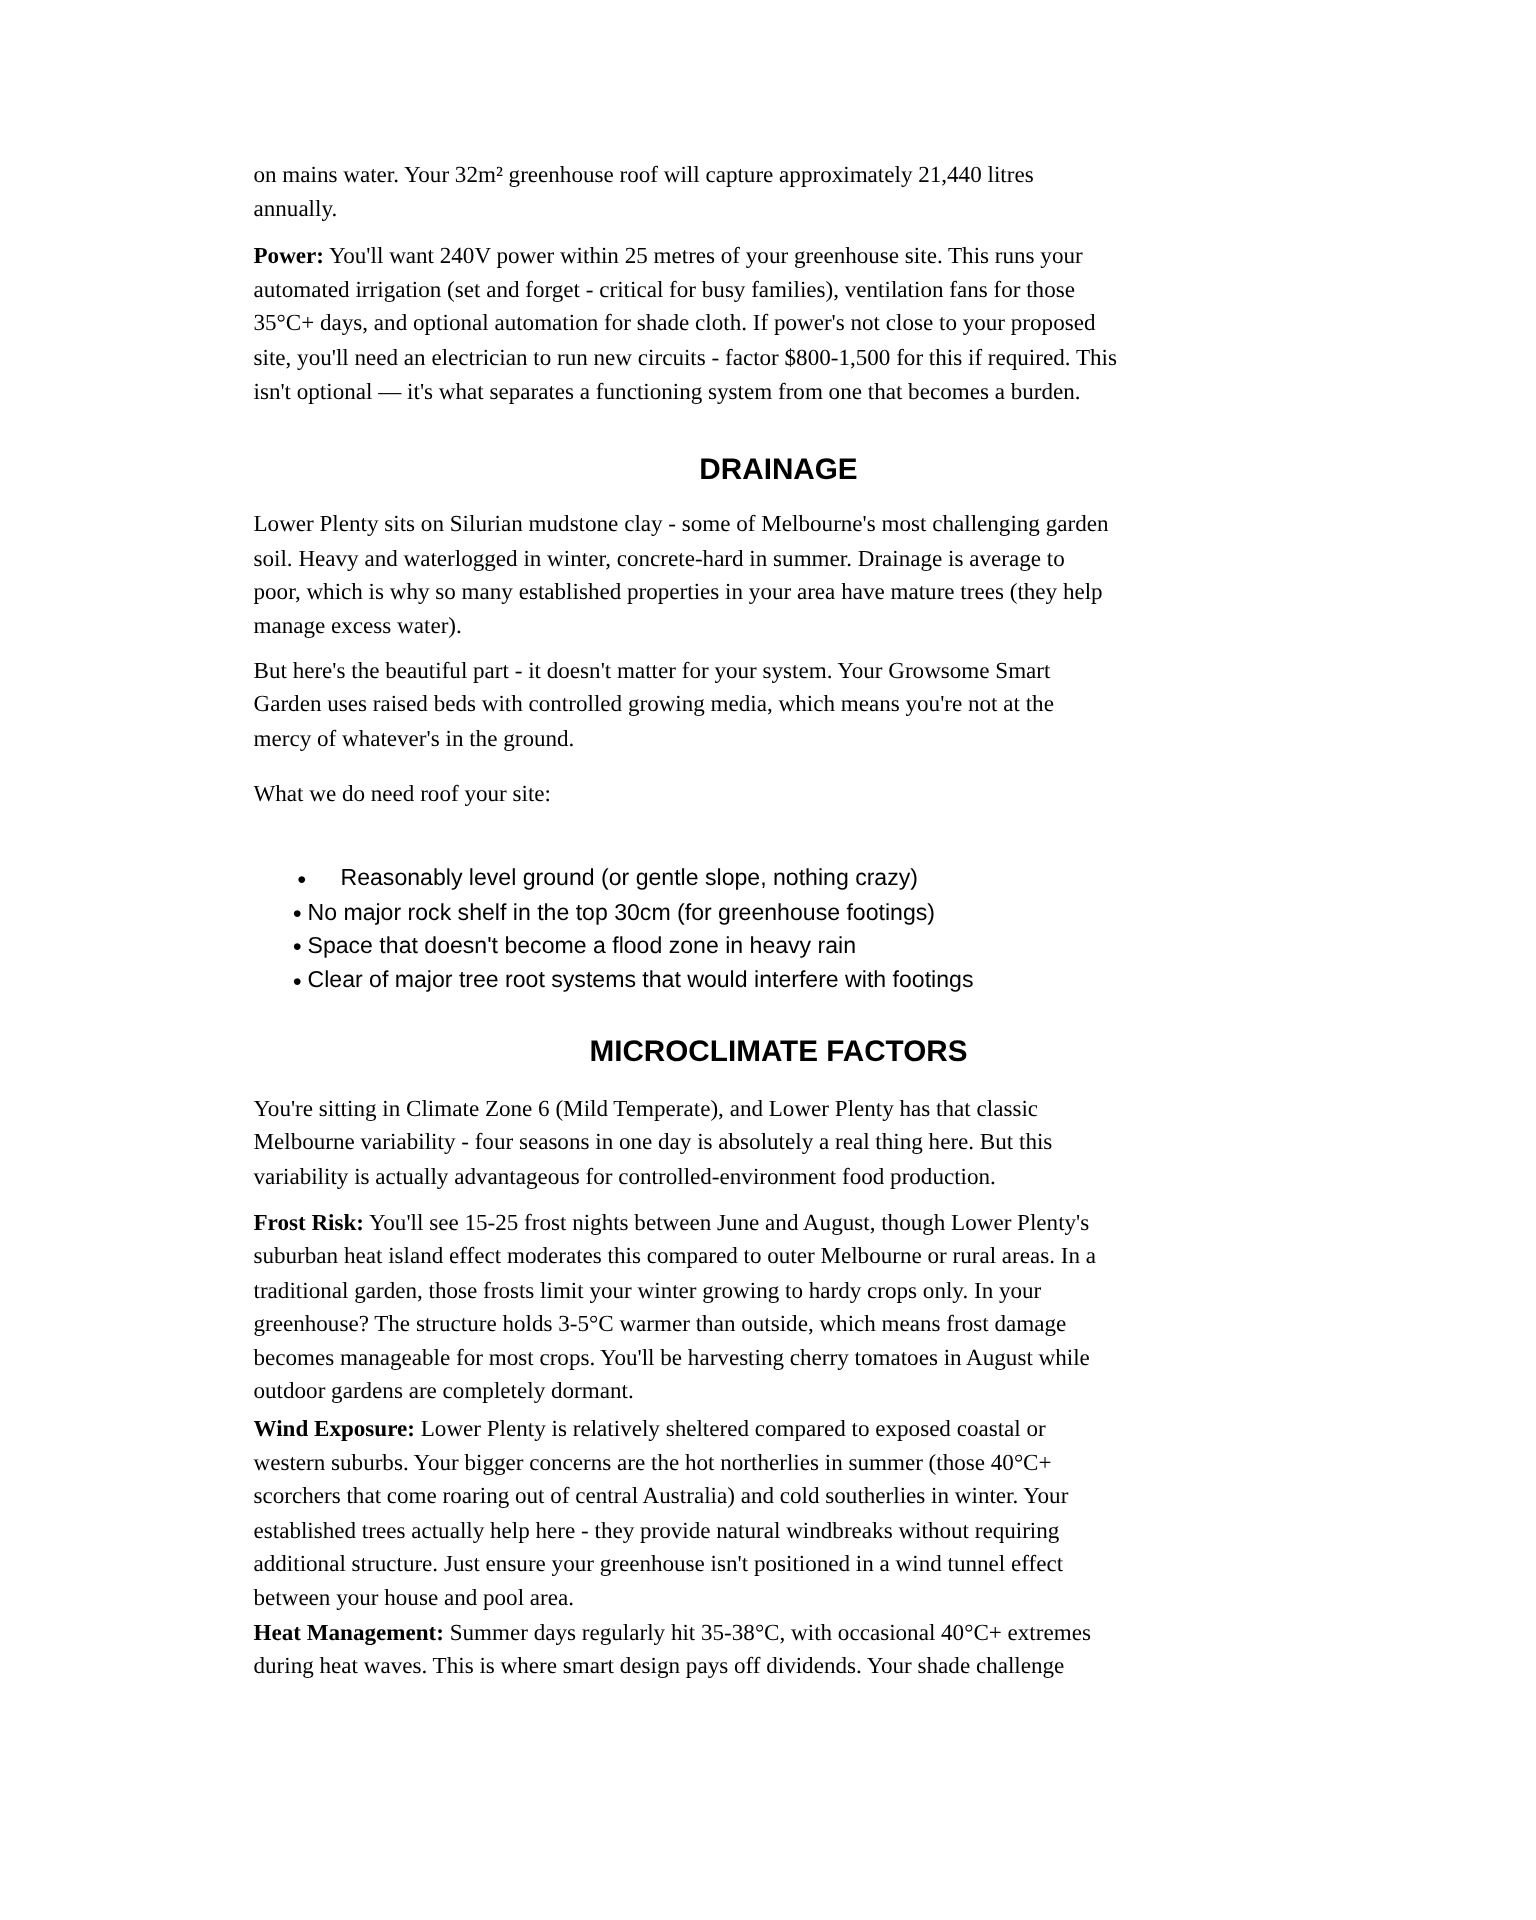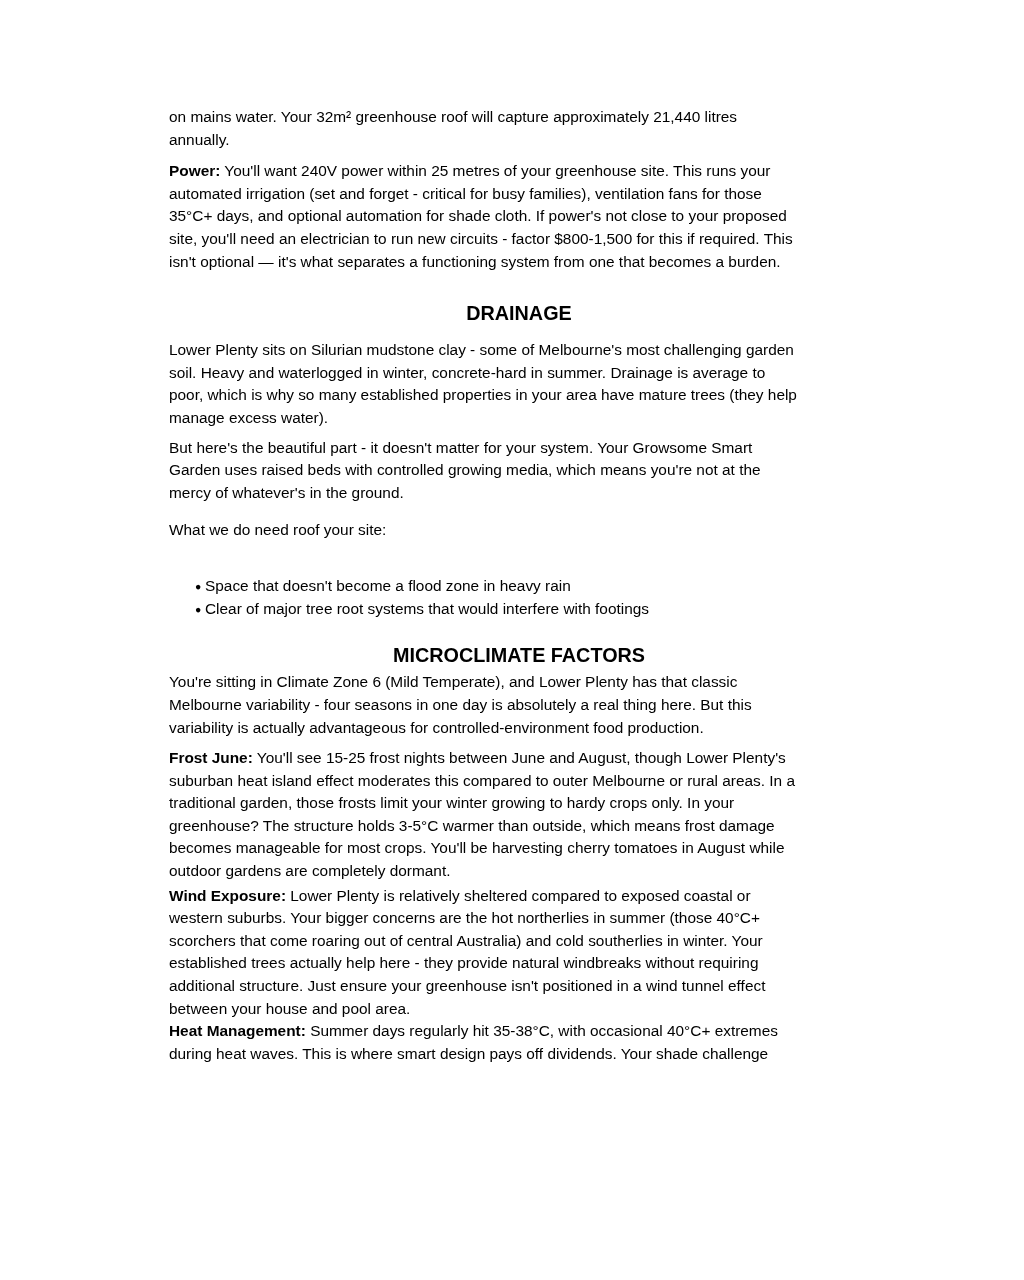--- a/index.html
+++ b/index.html
@@ -21,35 +21,36 @@
     position: absolute;
     left: 169px;
     top: 106px;
     width: 700px;
     font-size: 15.4px;
     line-height: 22.6px;
   }
   .content p {
     margin: 0;
     white-space: pre-line; 
+    font-family: Liberation Serif, serif;
   }
   .content strong {
     font-weight: bold;
   }
   h2 {
     font-size: 19.8px;
     line-height: 24px;
     font-weight: bold;
     margin: 28px 0 14px 0;
     white-space: pre-line;
     text-align: center;
   }
   h2.h2-micro {
     margin-top: 23px;
-    margin-bottom: 4px;
+    margin-bottom: 16px;
   }
   .p-power   { margin-top: 9px !important; }
   .p-system  { margin-top: 7px !important; }
   .p-site-intro { margin-top: 15px !important; }
   .p-climate { margin-top: 0 !important; }
   .p-frost   { margin-top: 8px !important; }
   .p-wind    { margin-top: 2px !important; }
   .p-heat    { margin-top: 0 !important; }
 
   ul.reqs {
@@ -96,31 +97,33 @@
 poor, which is why so many established properties in your area have mature trees (they help
 manage excess water).</p>
 
     <p class="p-system">But here's the beautiful part - it doesn't matter for your system. Your Growsome Smart
 Garden uses raised beds with controlled growing media, which means you're not at the
 mercy of whatever's in the ground.</p>
 
     <p class="p-site-intro">What we do need roof your site:</p>
 
     <ul class="reqs">
+      <li class="li-first"><span>Reasonably level ground (or gentle slope, nothing crazy)</span></li>
+      <li><span>No major rock shelf in the top 30cm (for greenhouse footings)</span></li>
       <li><span>Space that doesn't become a flood zone in heavy rain</span></li>
       <li><span>Clear of major tree root systems that would interfere with footings</span></li>
     </ul>
 
     <h2 class="h2-micro">MICROCLIMATE FACTORS</h2>
 
     <p class="p-climate">You're sitting in Climate Zone 6 (Mild Temperate), and Lower Plenty has that classic
 Melbourne variability - four seasons in one day is absolutely a real thing here. But this
 variability is actually advantageous for controlled-environment food production.</p>
 
-    <p class="p-frost"><strong>Frost June:</strong> <span>You'll see 15-25 frost nights between June and August, though Lower Plenty's
+    <p class="p-frost"><strong>Frost Risk:</strong> <span>You'll see 15-25 frost nights between June and August, though Lower Plenty's
 suburban heat island effect moderates this compared to outer Melbourne or rural areas. In a
 traditional garden, those frosts limit your winter growing to hardy crops only. In your
 greenhouse? The structure holds 3-5°C warmer than outside, which means frost damage
 becomes manageable for most crops. You'll be harvesting cherry tomatoes in August while
 outdoor gardens are completely dormant.</span></p>
 
     <p class="p-wind"><strong>Wind Exposure:</strong> <span>Lower Plenty is relatively sheltered compared to exposed coastal or
 western suburbs. Your bigger concerns are the hot northerlies in summer (those 40°C+
 scorchers that come roaring out of central Australia) and cold southerlies in winter. Your
 established trees actually help here - they provide natural windbreaks without requiring

